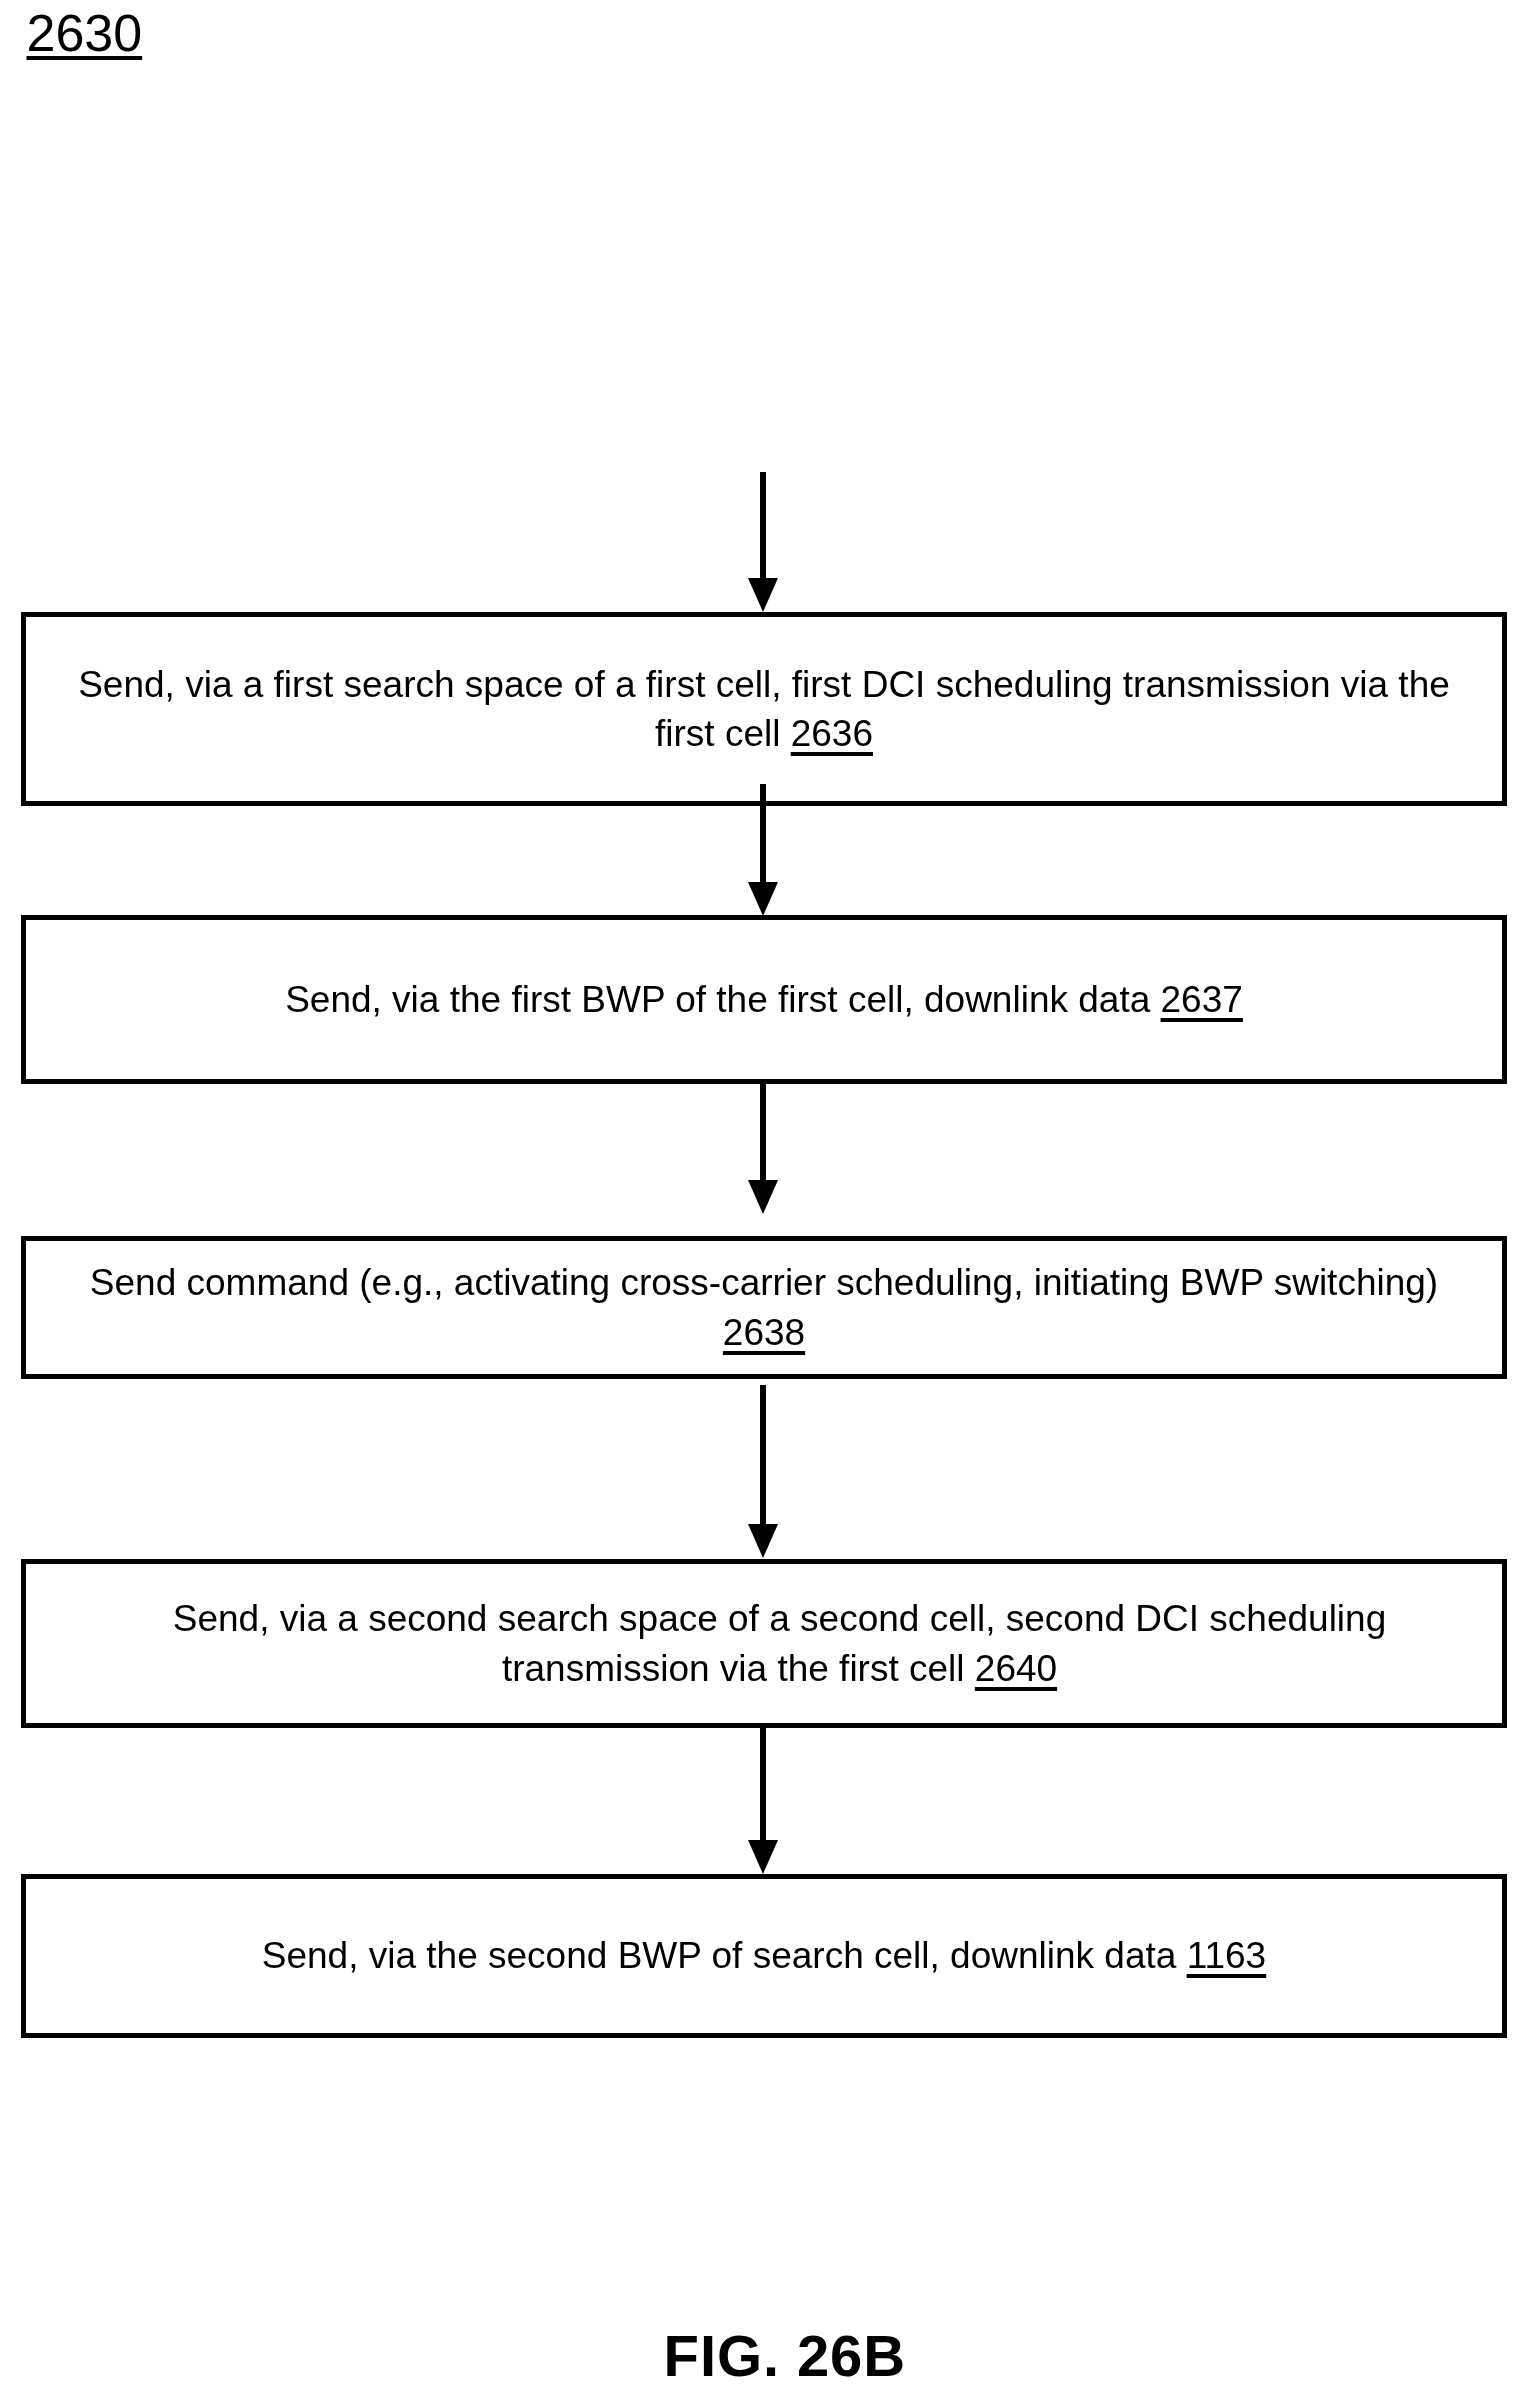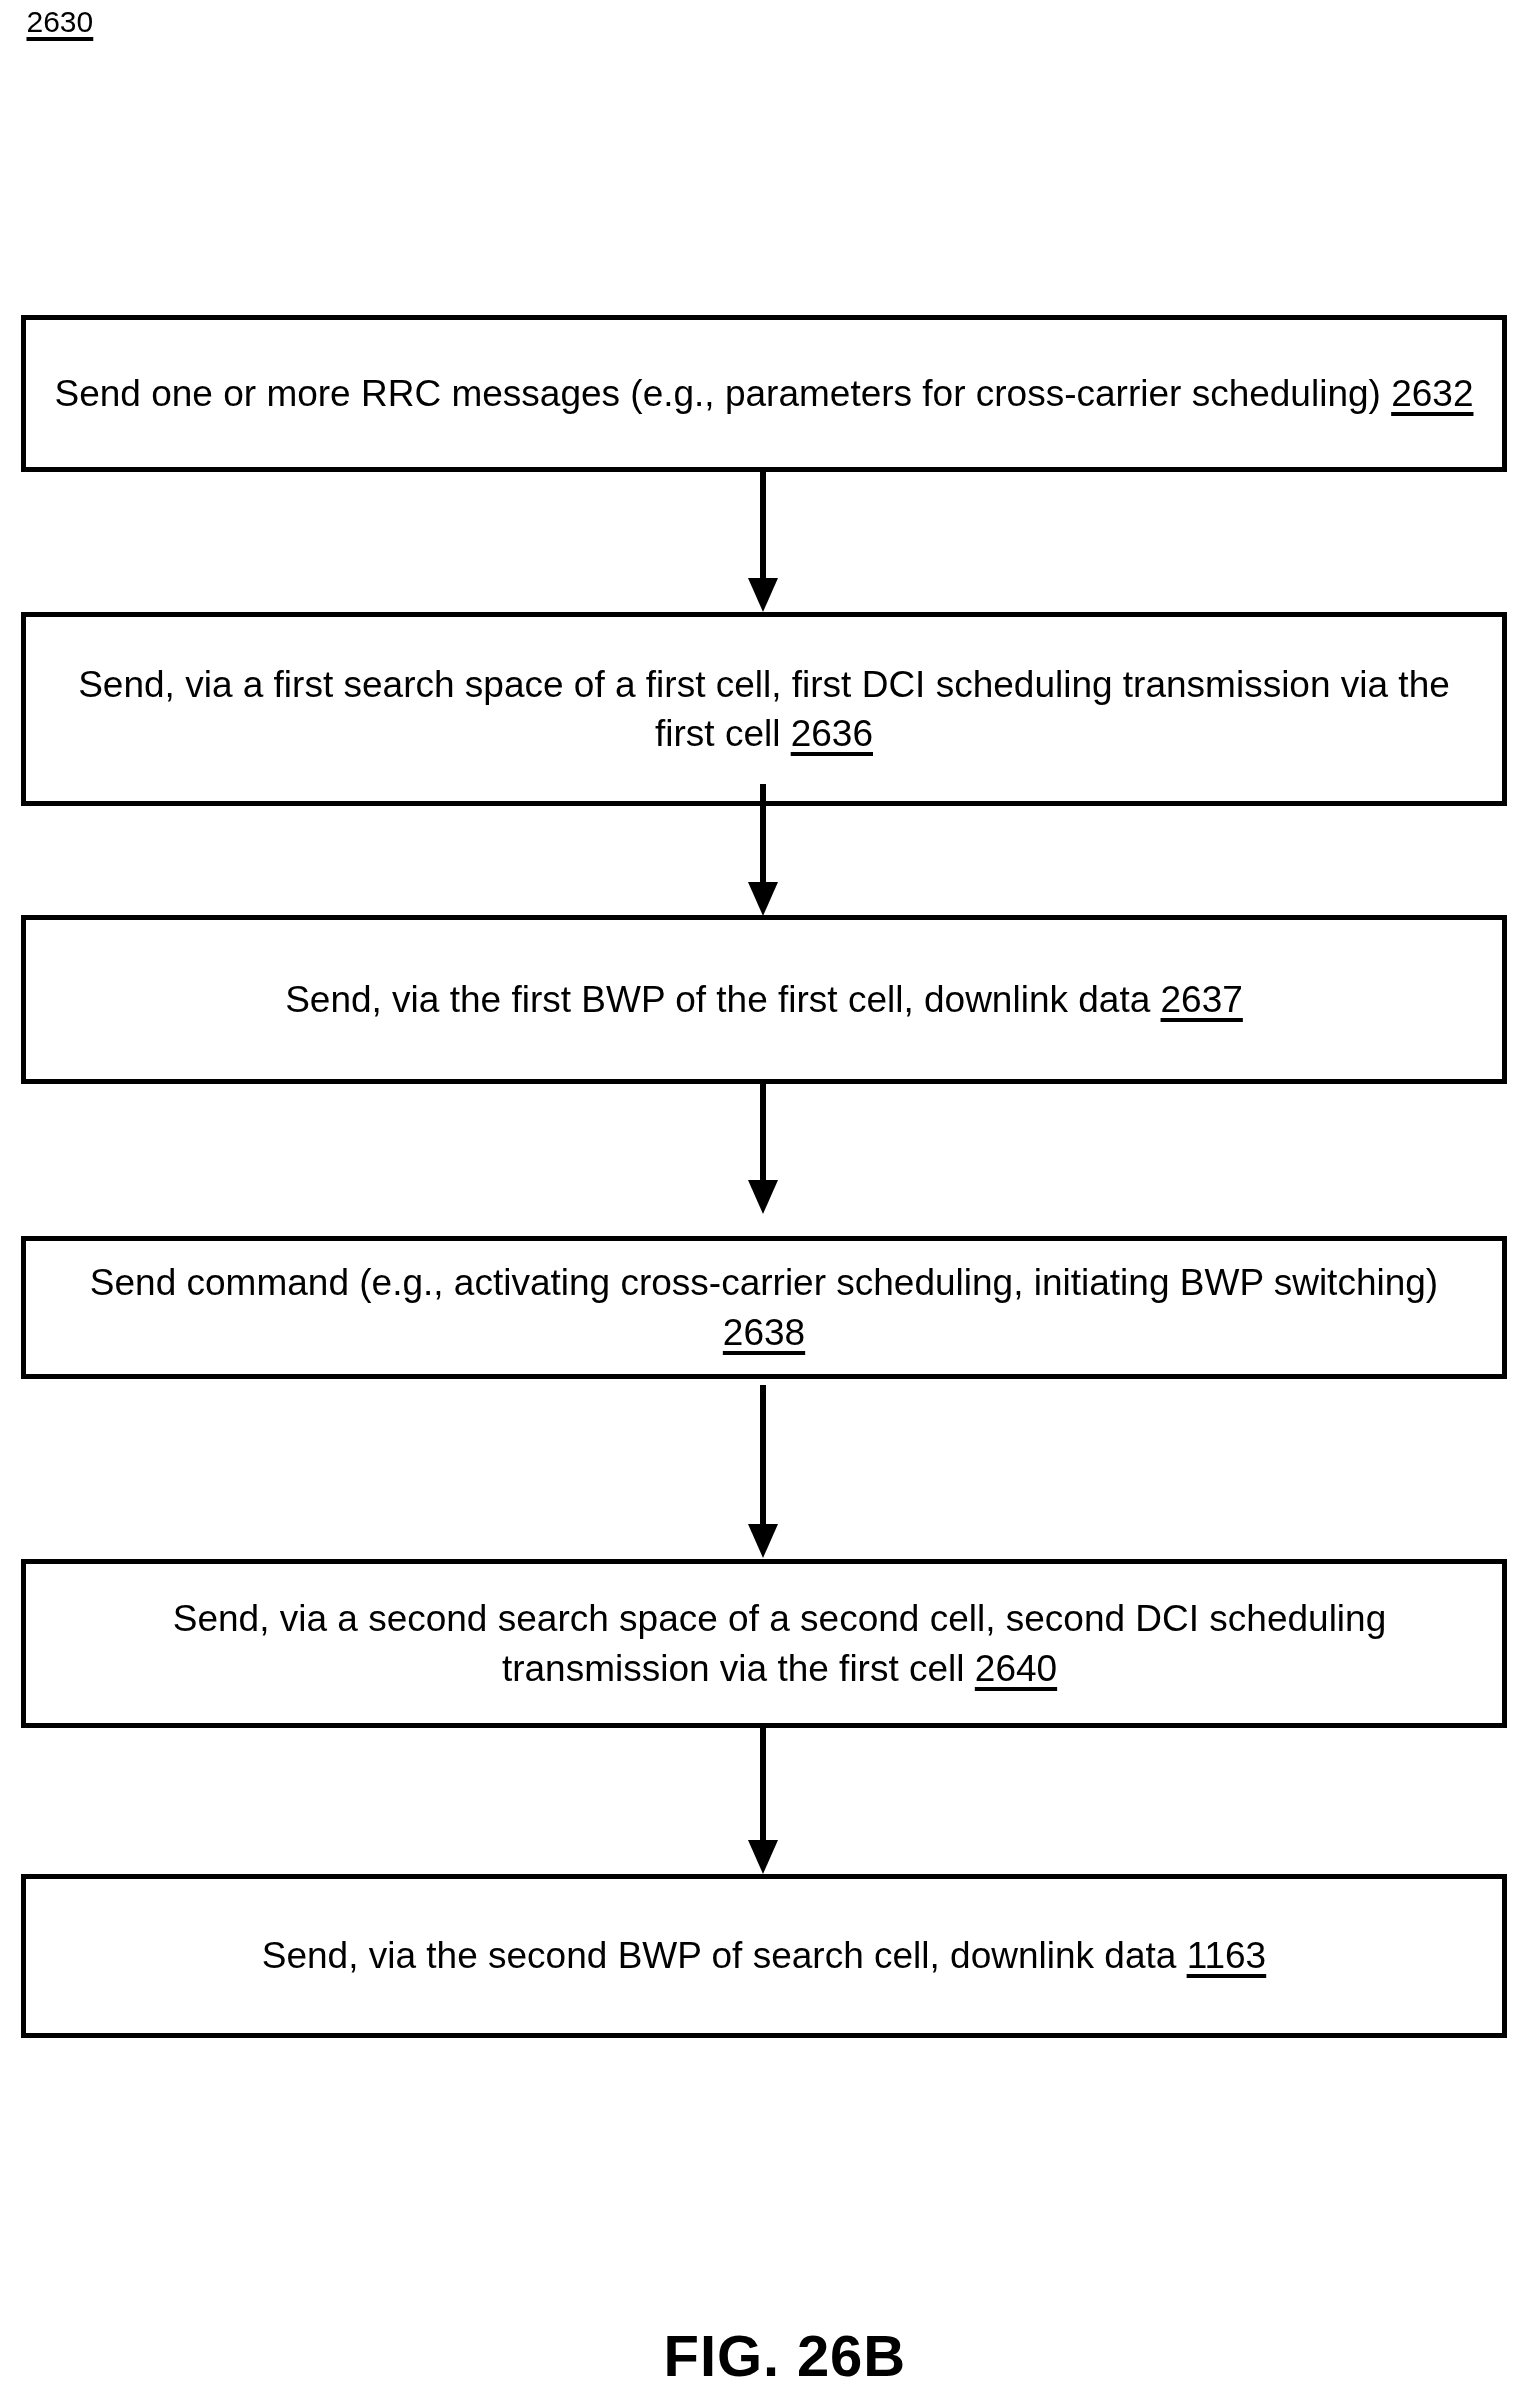--- a/index.html
+++ b/index.html
@@ -13,21 +13,21 @@
     height: 2401px;
     background: #ffffff;
     font-family: "Liberation Sans", sans-serif;
     color: #000000;
     overflow: hidden;
   }
   .figure-label {
     position: absolute;
     left: 26.5px;
     top: 5.3px;
-    font-size: 30px;
+    font-size: 52px;
     line-height: 1.1;
     text-decoration: underline;
     text-underline-offset: 5.3px;
     text-decoration-thickness: 3.5px;
   }
   .step {
     position: absolute;
     left: 21px;
     width: 1486px;
     box-sizing: border-box;
@@ -93,23 +93,20 @@
   #arrow-3 { top: 1385px; height: 173px; }
   #arrow-4 { top: 1727px; height: 147px; }
 </style>
 </head>
 <body>
 
 <div class="page">
 
   <div class="figure-label">2630</div>
 
-  <section class="step" id="step-0">
-    <p><span>Send one or more RRC messages (e.g., parameters for cross-carrier scheduling)</span> <span class="ref">2632</span></p>
-  </section>
 
   <div class="arrow" id="arrow-0">
     <div class="shaft"></div>
     <div class="head"></div>
   </div>
 
   <section class="step" id="step-1">
     <p><span>Send, via a first search space of a first cell, first DCI scheduling transmission via the first cell</span> <span class="ref">2636</span></p>
   </section>
 

